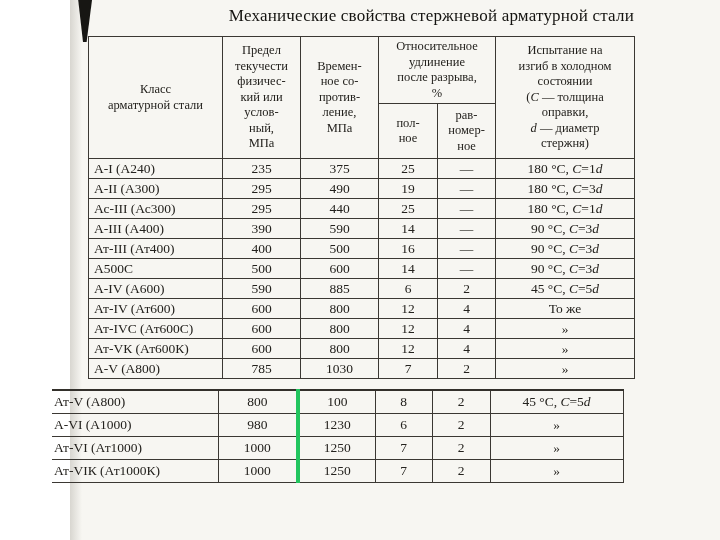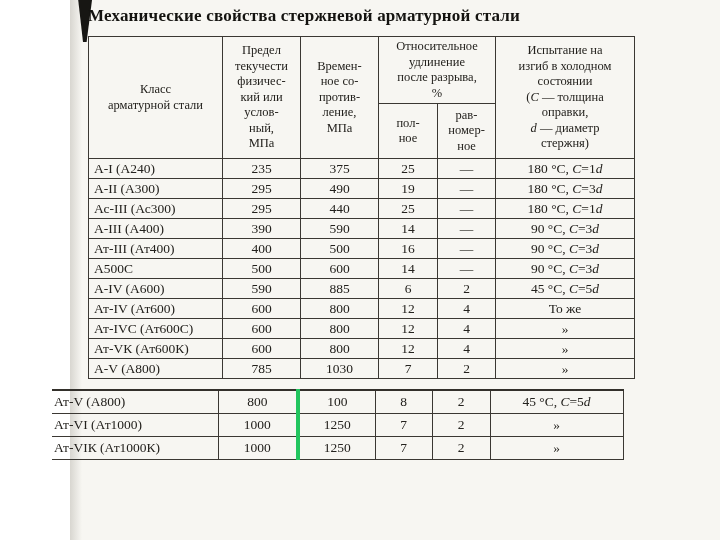--- a/index.html
+++ b/index.html
@@ -16,21 +16,21 @@
     position:absolute;left:70px;top:0;width:12px;height:540px;
     background:linear-gradient(90deg,#d8d6d0,rgba(247,246,242,0));
   }
   .gutter-mark{
     position:absolute;left:77px;top:0;width:15px;height:42px;
     background:#171613;
     clip-path:polygon(8% 0,100% 0,64% 100%,40% 100%);
   }
   .page-title{
     position:absolute;left:88px;top:6px;width:546px;
-    text-align:left;font-weight:700;font-size:17px;
+    text-align:right;font-weight:400;font-size:17px;
     color:#141310;letter-spacing:0.2px;
   }
   table{
     position:absolute;border-collapse:collapse;table-layout:fixed;
     color:#24221e;background:transparent;
   }
   th,td{border:1px solid #3b3833;}
   th{
     font-weight:400;font-size:12.5px;line-height:1.24;
     text-align:center;vertical-align:middle;
@@ -212,20 +212,28 @@
   <tbody>
       <tr>
         <td>Ат-V (А800)</td>
         <td>800</td>
         <td>100</td>
         <td>8</td>
         <td>2</td>
         <td>45 °С, <i>C</i>=5<i>d</i></td>
       </tr>
       <tr>
+        <td>А-VI (А1000)</td>
+        <td>980</td>
+        <td>1230</td>
+        <td>6</td>
+        <td>2</td>
+        <td>»</td>
+      </tr>
+      <tr>
         <td>Ат-VI (Ат1000)</td>
         <td>1000</td>
         <td>1250</td>
         <td>7</td>
         <td>2</td>
         <td>»</td>
       </tr>
       <tr>
         <td>Ат-VIК (Ат1000К)</td>
         <td>1000</td>

